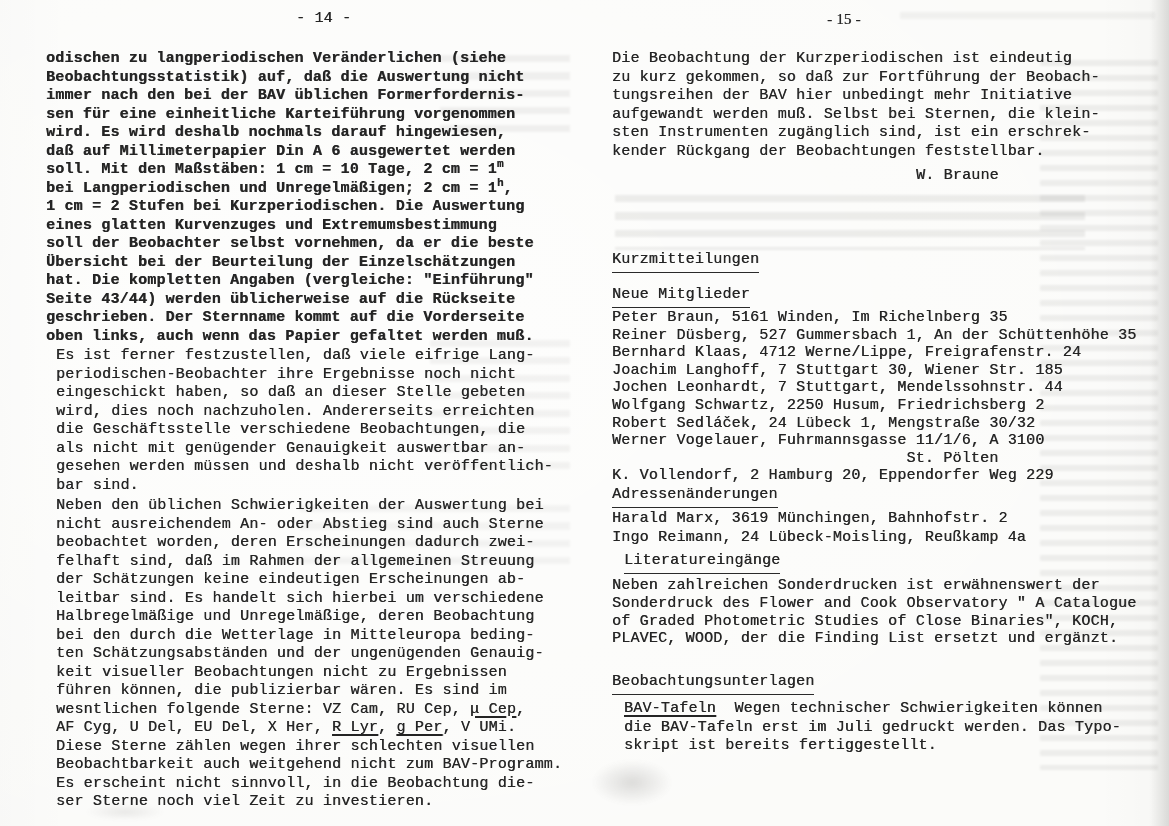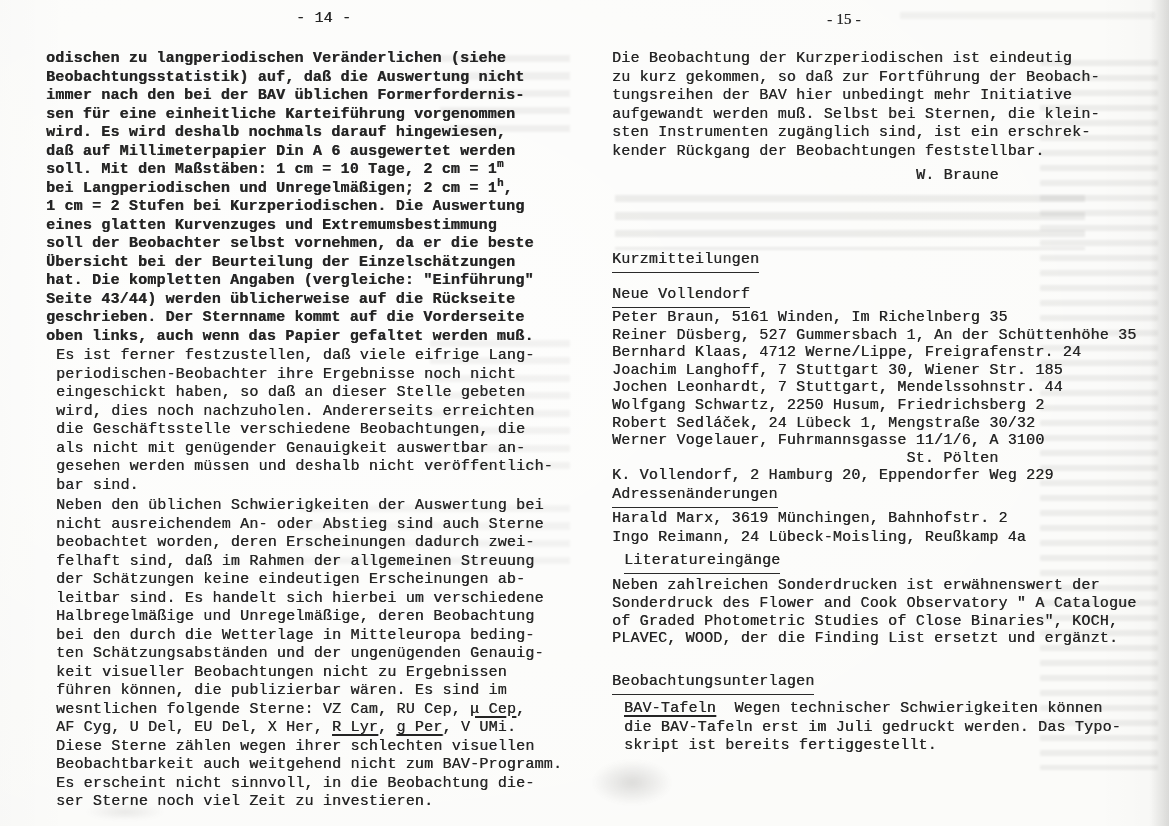--- a/index.html
+++ b/index.html
@@ -105,21 +105,21 @@
 zu kurz gekommen, so daß zur Fortführung der Beobach-
 tungsreihen der BAV hier unbedingt mehr Initiative
 aufgewandt werden muß. Selbst bei Sternen, die klein-
 sten Instrumenten zugänglich sind, ist ein erschrek-
 kender Rückgang der Beobachtungen feststellbar.</div>
 
     <div class="tw" style="left:875px;top:167px;margin-left:41px;">W. Braune</div>
 
     <div class="tw" style="left:612px;top:251px;"><span class="hu">Kurzmitteilungen</span></div>
 
-    <div class="tw" style="left:612px;top:286px;"><span class="hu">Neue Vollendorf</span></div>
+    <div class="tw" style="left:612px;top:286px;"><span class="hu">Neue Mitglieder</span></div>
 
     <div class="tw" style="left:612px;top:309px;line-height:17.6px;">Peter Braun, 5161 Winden, Im Richelnberg 35
 Reiner Düsberg, 527 Gummersbach 1, An der Schüttenhöhe 35
 Bernhard Klaas, 4712 Werne/Lippe, Freigrafenstr. 24
 Joachim Langhoff, 7 Stuttgart 30, Wiener Str. 185
 Jochen Leonhardt, 7 Stuttgart, Mendelssohnstr. 44
 Wolfgang Schwartz, 2250 Husum, Friedrichsberg 2
 Robert Sedláček, 24 Lübeck 1, Mengstraße 30/32
 Werner Vogelauer, Fuhrmannsgasse 11/1/6, A 3100
                                 St. Pölten

